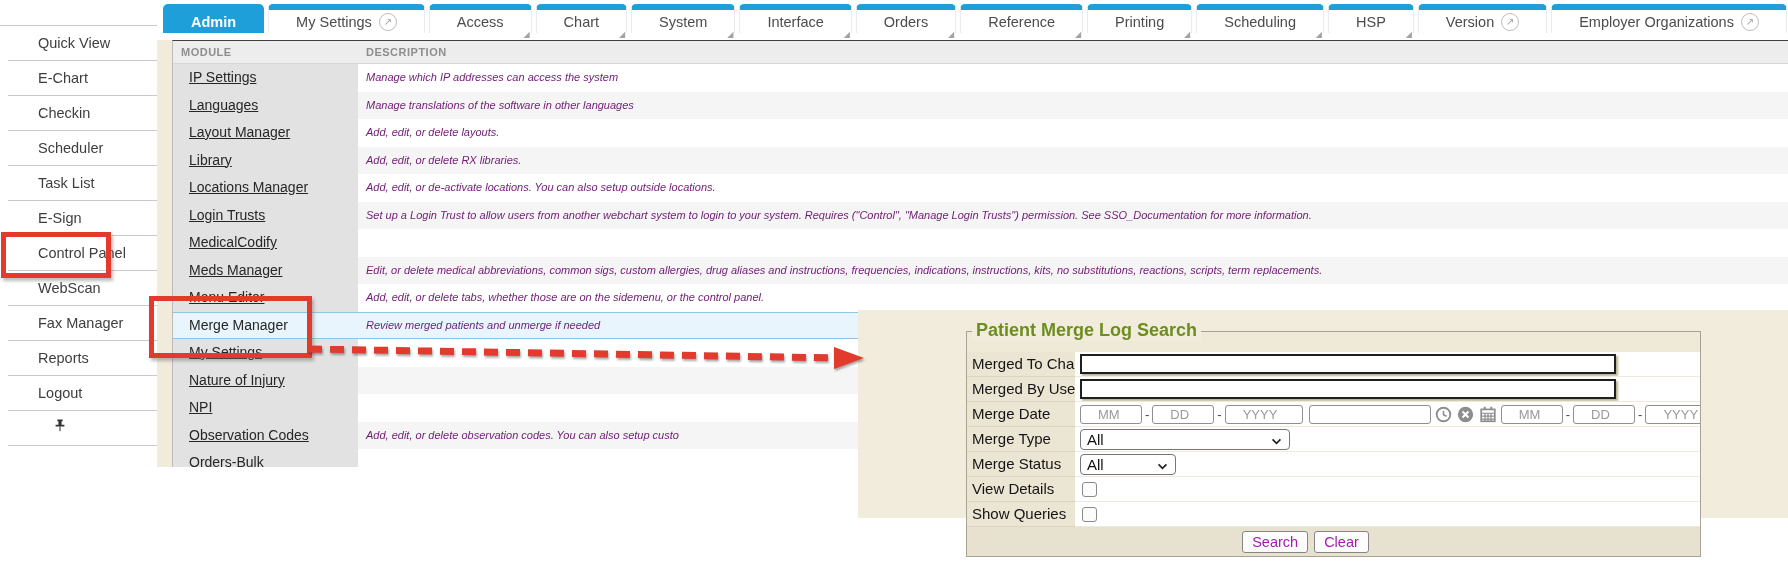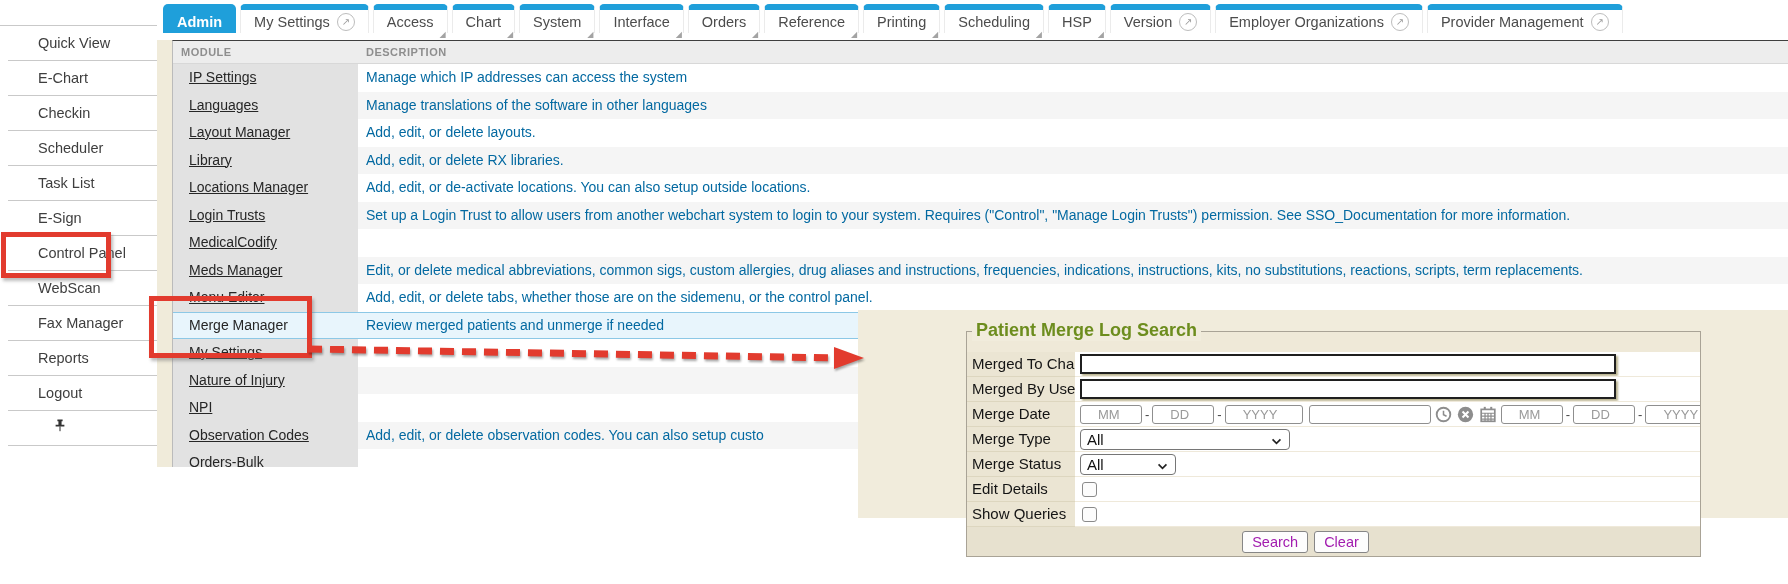--- a/index.html
+++ b/index.html
@@ -8,42 +8,42 @@
   .abs{position:absolute;}
   
   .sidebar{left:0;top:0;width:157px;height:584px;background:#fff;}
   .sb-items{position:absolute;top:25px;left:0;right:0;border-top:1px solid #c9c9c9;}
   .sb-item{height:35px;line-height:34px;padding-left:30px;border-bottom:1px solid #c9c9c9;
            font-size:14.5px;color:#3e3e3e;box-sizing:border-box;cursor:pointer;white-space:nowrap;margin-left:8px;}
   .sb-item.pin{padding-left:45px;display:flex;align-items:center;}
   
   .tabbar{left:157px;top:4px;height:29px;display:flex;gap:4px;padding-left:6px;position:absolute;align-items:stretch;}
   .tab{position:relative;background:#fff;border:1px solid #ebebeb;border-bottom:none;
-       border-top:6px solid #1f9fda;border-radius:5px 5px 0 0;padding:0 13px;
+       border-top:6px solid #1f9fda;border-radius:5px 5px 0 0;padding:0 27px;
        font-size:14.5px;color:#4c4c4c;display:flex;align-items:center;gap:7px;cursor:pointer;
        box-sizing:border-box;white-space:nowrap;}
   .tab.active{background:#1f9fda;color:#fff;font-weight:bold;border-color:#1f9fda;}
   .ext{width:16px;height:16px;border:1px solid #bdbdbd;border-radius:50%;display:inline-flex;
        align-items:center;justify-content:center;font-size:10px;color:#9b9b9b;background:#fff;flex:none;}
   .fold{position:absolute;right:1px;bottom:-6px;font-size:8px;color:#a3a3a3;line-height:1;}
   
   .left-strip{left:157px;top:40px;width:15px;height:427px;background:#f0ebda;}
   .mtable{left:172px;top:40px;width:1616px;height:427px;border-top:1px solid #3f3f3f;
           border-left:1px solid #bbb;overflow:hidden;background:#fff;box-sizing:border-box;}
   .thead{height:22px;background:#ededed;border-bottom:1px solid #d8d8d8;position:relative;
          font-size:11px;color:#8e8e8e;letter-spacing:.5px;font-weight:bold;}
   .th-module{position:absolute;left:8px;top:5px;}
   .th-desc{position:absolute;left:193px;top:5px;}
   .trow{display:flex;height:27.5px;box-sizing:border-box;}
   .tmod{width:185px;flex:none;padding-left:16px;background:#e2e2e2;font-size:14px;color:#262626;
         line-height:27.5px;box-sizing:border-box;white-space:nowrap;cursor:pointer;}
   .tmod .lnk{text-decoration:underline;}
   .tmod .nolnk{text-decoration:none;}
-  .tdesc{flex:1;padding-left:8px;font-size:14px;color:#0369a1;line-height:27.5px;
-         white-space:nowrap;overflow:hidden;background:#fff;}
+  .tdesc{flex:1;padding-left:8px;font-size:11px;color:#701a75;line-height:27.5px;
+         white-space:nowrap;overflow:hidden;background:#fff;font-style:italic;}
   .trow.stripe .tdesc{background:#f5f5f5;}
   .trow.hl{border-top:1px solid #8cc8e6;border-bottom:1px solid #8cc8e6;}
   .trow.hl .tmod,.trow.hl .tdesc{background:#e8f5fc;line-height:25.5px;}
   
   .overlay{left:858px;top:310px;width:930px;height:208px;background:#f1ecdc;z-index:10;}
   .panel{position:absolute;left:108px;top:21px;width:735px;height:226px;border:1px solid #a9a396;
          background:#efe9d8;box-sizing:border-box;}
   .legend{position:absolute;top:-12px;left:5px;background:#f1ecdc;padding:0 4px;font-size:18px;
           font-weight:bold;color:#6d8d1e;white-space:nowrap;}
   .panel-rows{position:absolute;top:20px;left:0;right:0;}
@@ -319,21 +319,21 @@
           <div class="pfield">
             <div class="pselect" style="width: 96px;">
               <span>All</span>
               <span><svg width="11" height="7" viewBox="0 0 12 8" fill="none" stroke="#222" stroke-width="1.9">
                   <path d="M1.5 1.5L6 6l4.5-4.5"></path>
                 </svg></span>
             </div>
           </div>
         </div>
         <div class="prow">
-          <div class="plabel">Edit Details</div>
+          <div class="plabel">View Details</div>
           <div class="pfield">
             <div class="pcheck"></div>
           </div>
         </div>
         <div class="prow">
           <div class="plabel">Show Queries</div>
           <div class="pfield">
             <div class="pcheck"></div>
           </div>
         </div>

